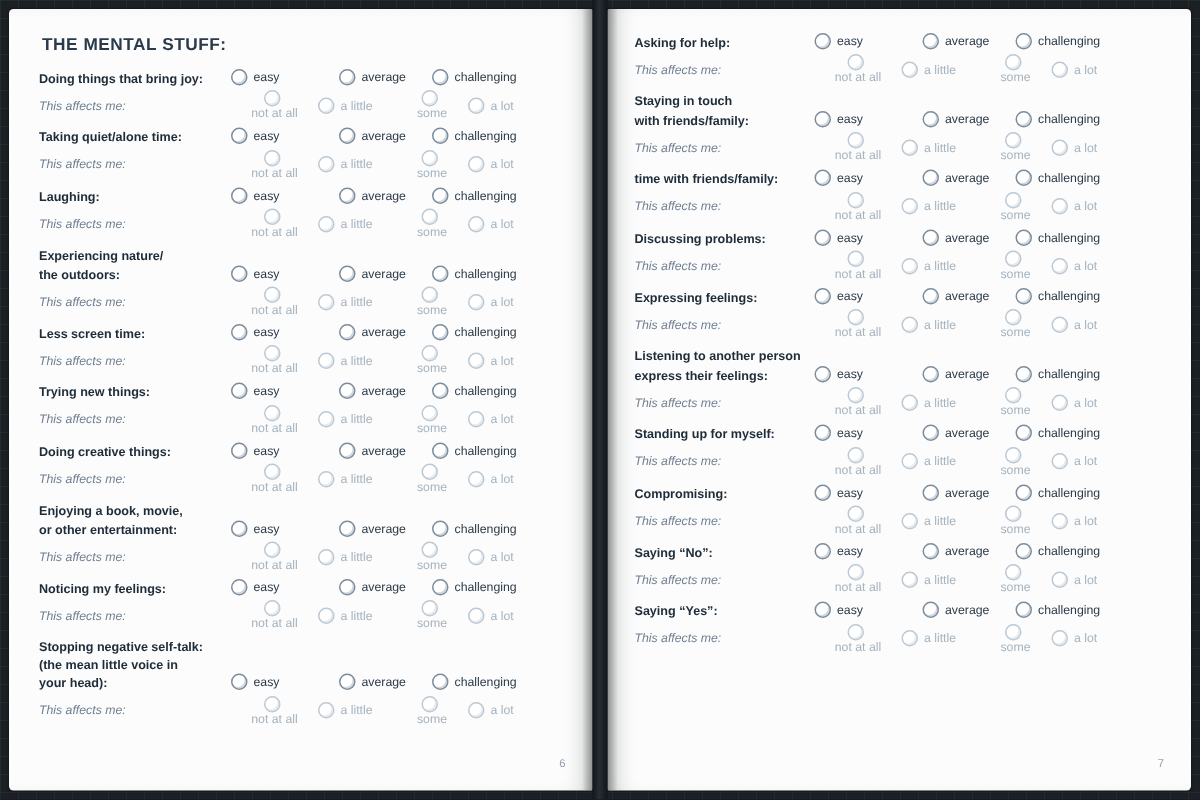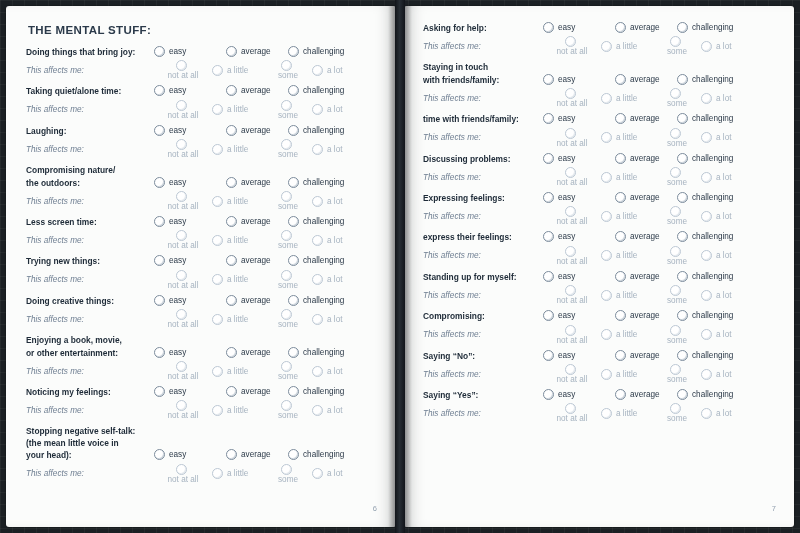--- a/index.html
+++ b/index.html
@@ -320,21 +320,21 @@
                   <span>some</span>
                 </div>
                 <div class="opt">
                   <span class="bubble"></span>
                   <span>a lot</span>
                 </div>
               </div>
             </div>
           </div>
           <div class="q-block">
-            <div class="q-label" style="width: auto; flex: 0 0 auto;">Compromising nature/</div>
+            <div class="q-label" style="width: auto; flex: 0 0 auto;">Experiencing nature/</div>
             <div class="row">
               <div class="q-label">the outdoors:</div>
               <div class="opts main">
                 <div class="opt">
                   <span class="bubble"></span>
                   <span>easy</span>
                 </div>
                 <div class="opt">
                   <span class="bubble"></span>
                   <span>average</span>
@@ -812,20 +812,21 @@
                   <span>some</span>
                 </div>
                 <div class="opt">
                   <span class="bubble"></span>
                   <span>a lot</span>
                 </div>
               </div>
             </div>
           </div>
           <div class="q-block">
+            <div class="q-label" style="width: auto; flex: 0 0 auto;">Listening to another person</div>
             <div class="row">
               <div class="q-label">express their feelings:</div>
               <div class="opts main">
                 <div class="opt">
                   <span class="bubble"></span>
                   <span>easy</span>
                 </div>
                 <div class="opt">
                   <span class="bubble"></span>
                   <span>average</span>

